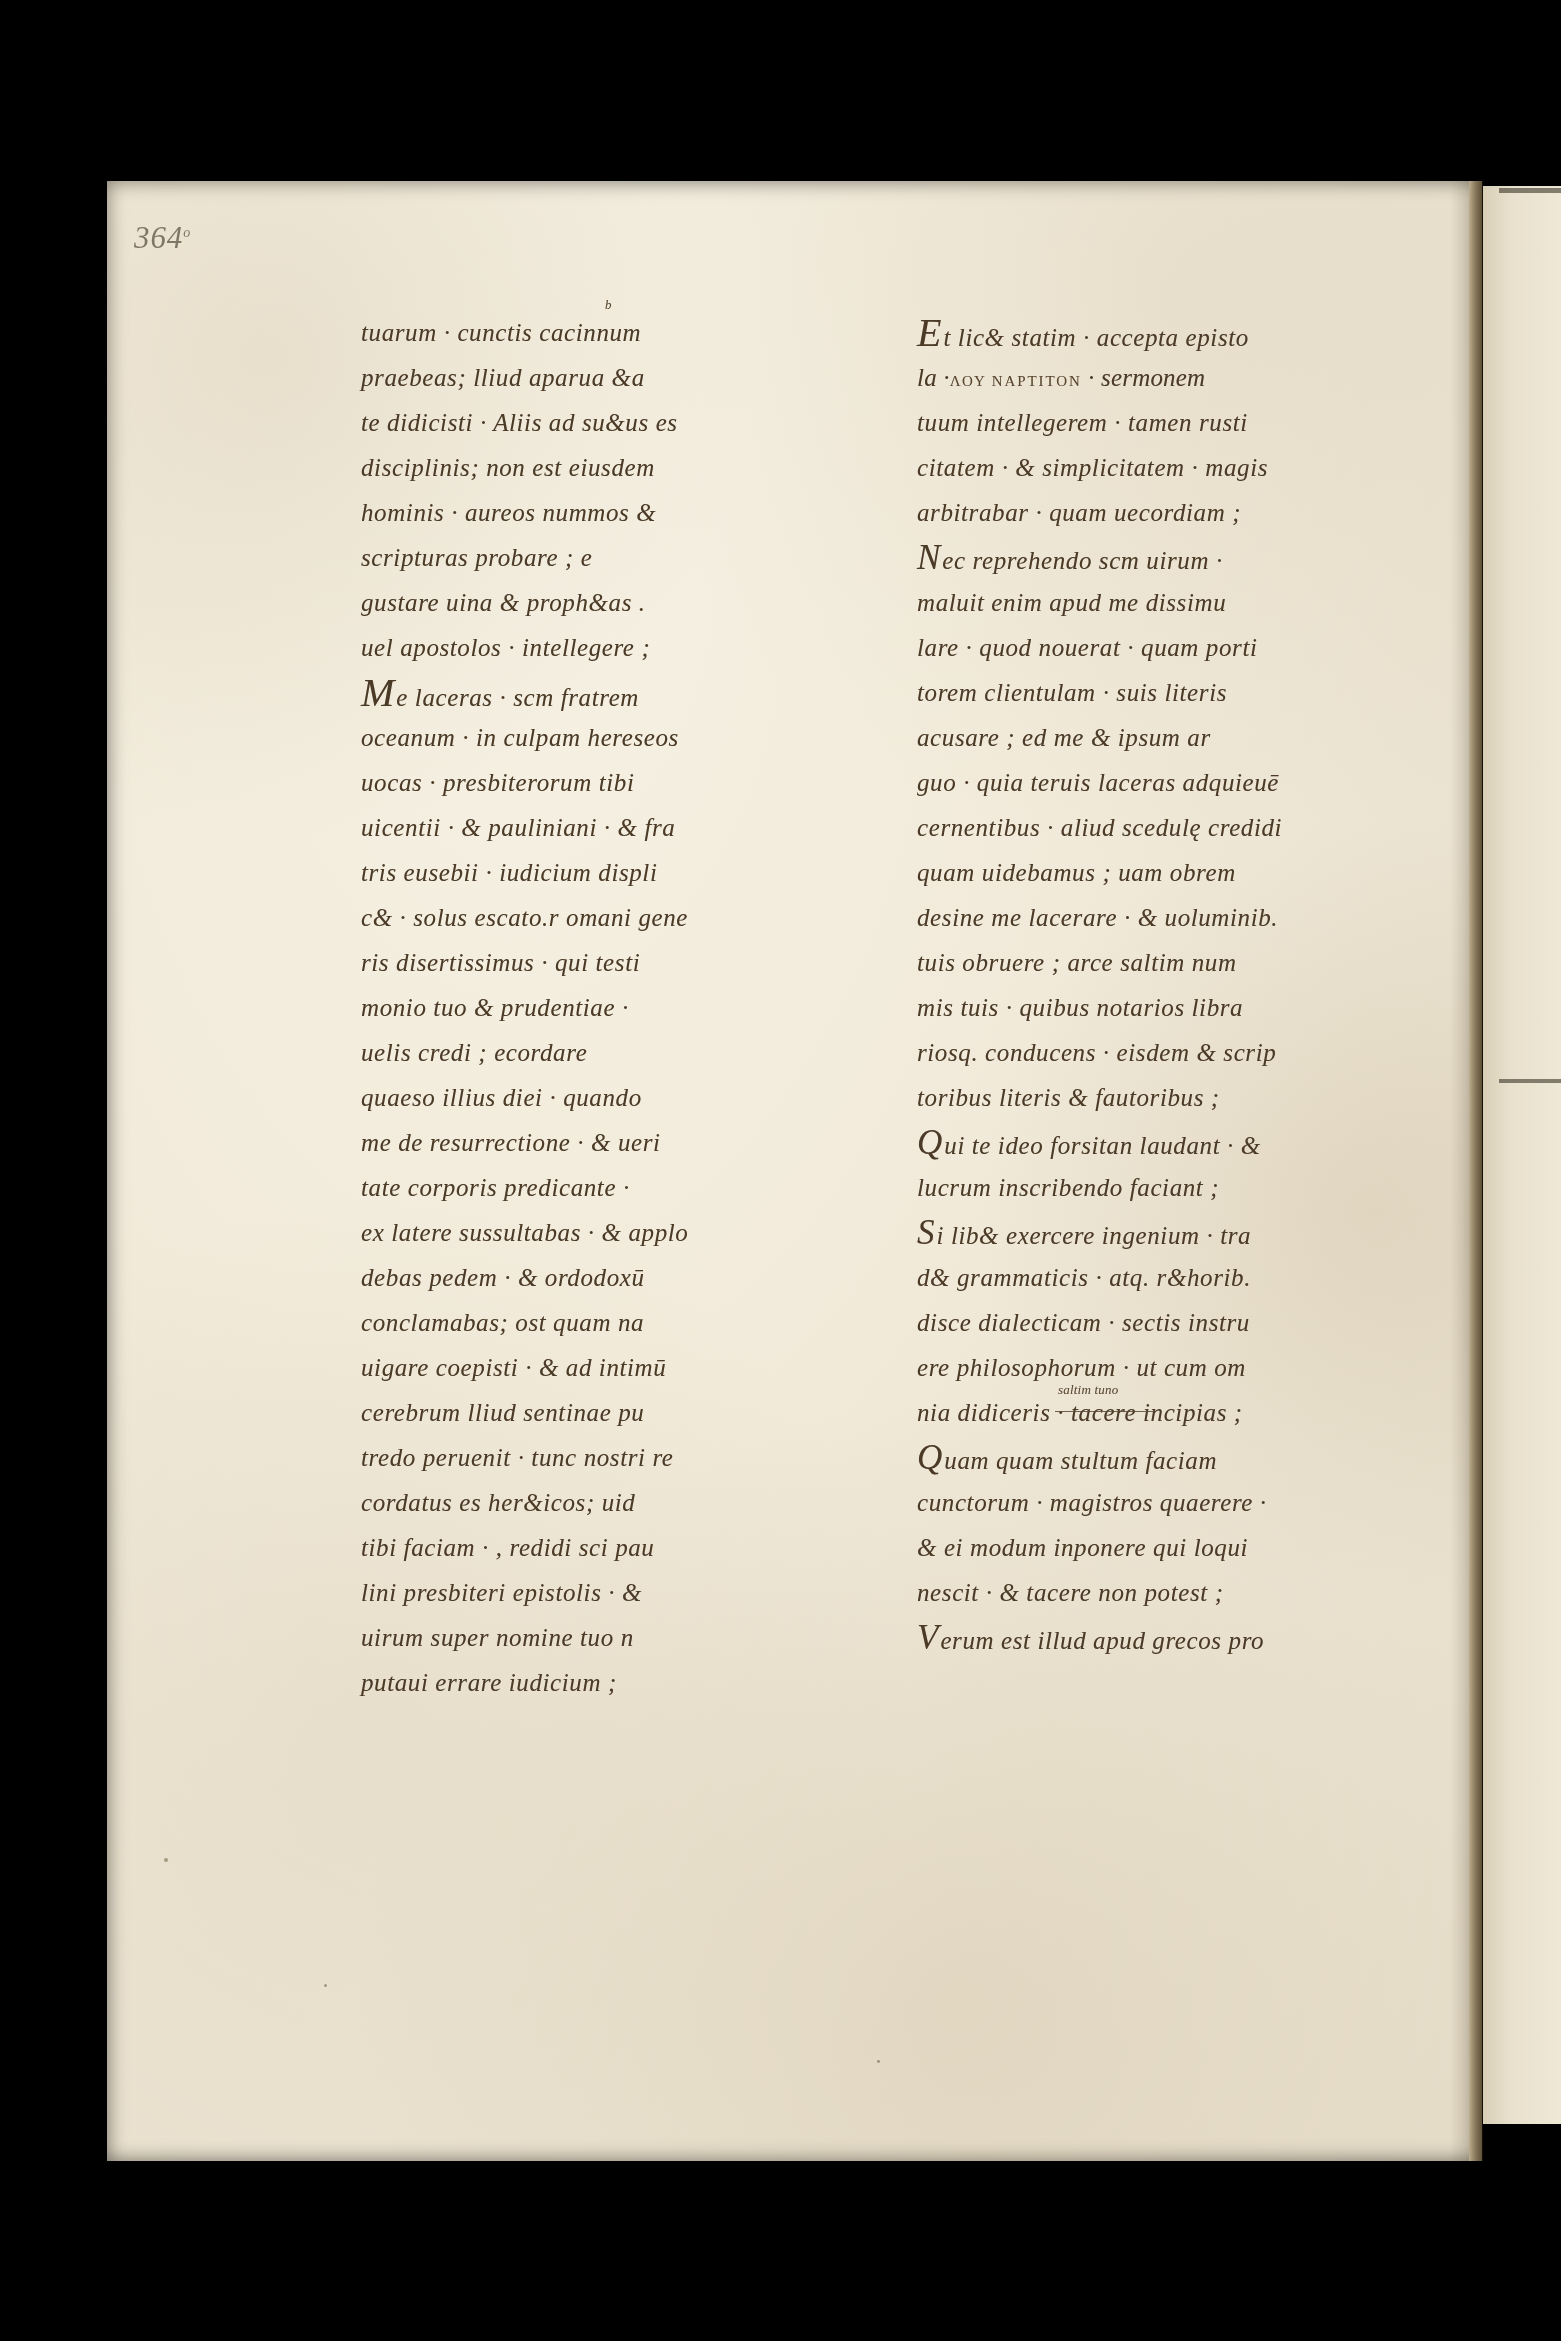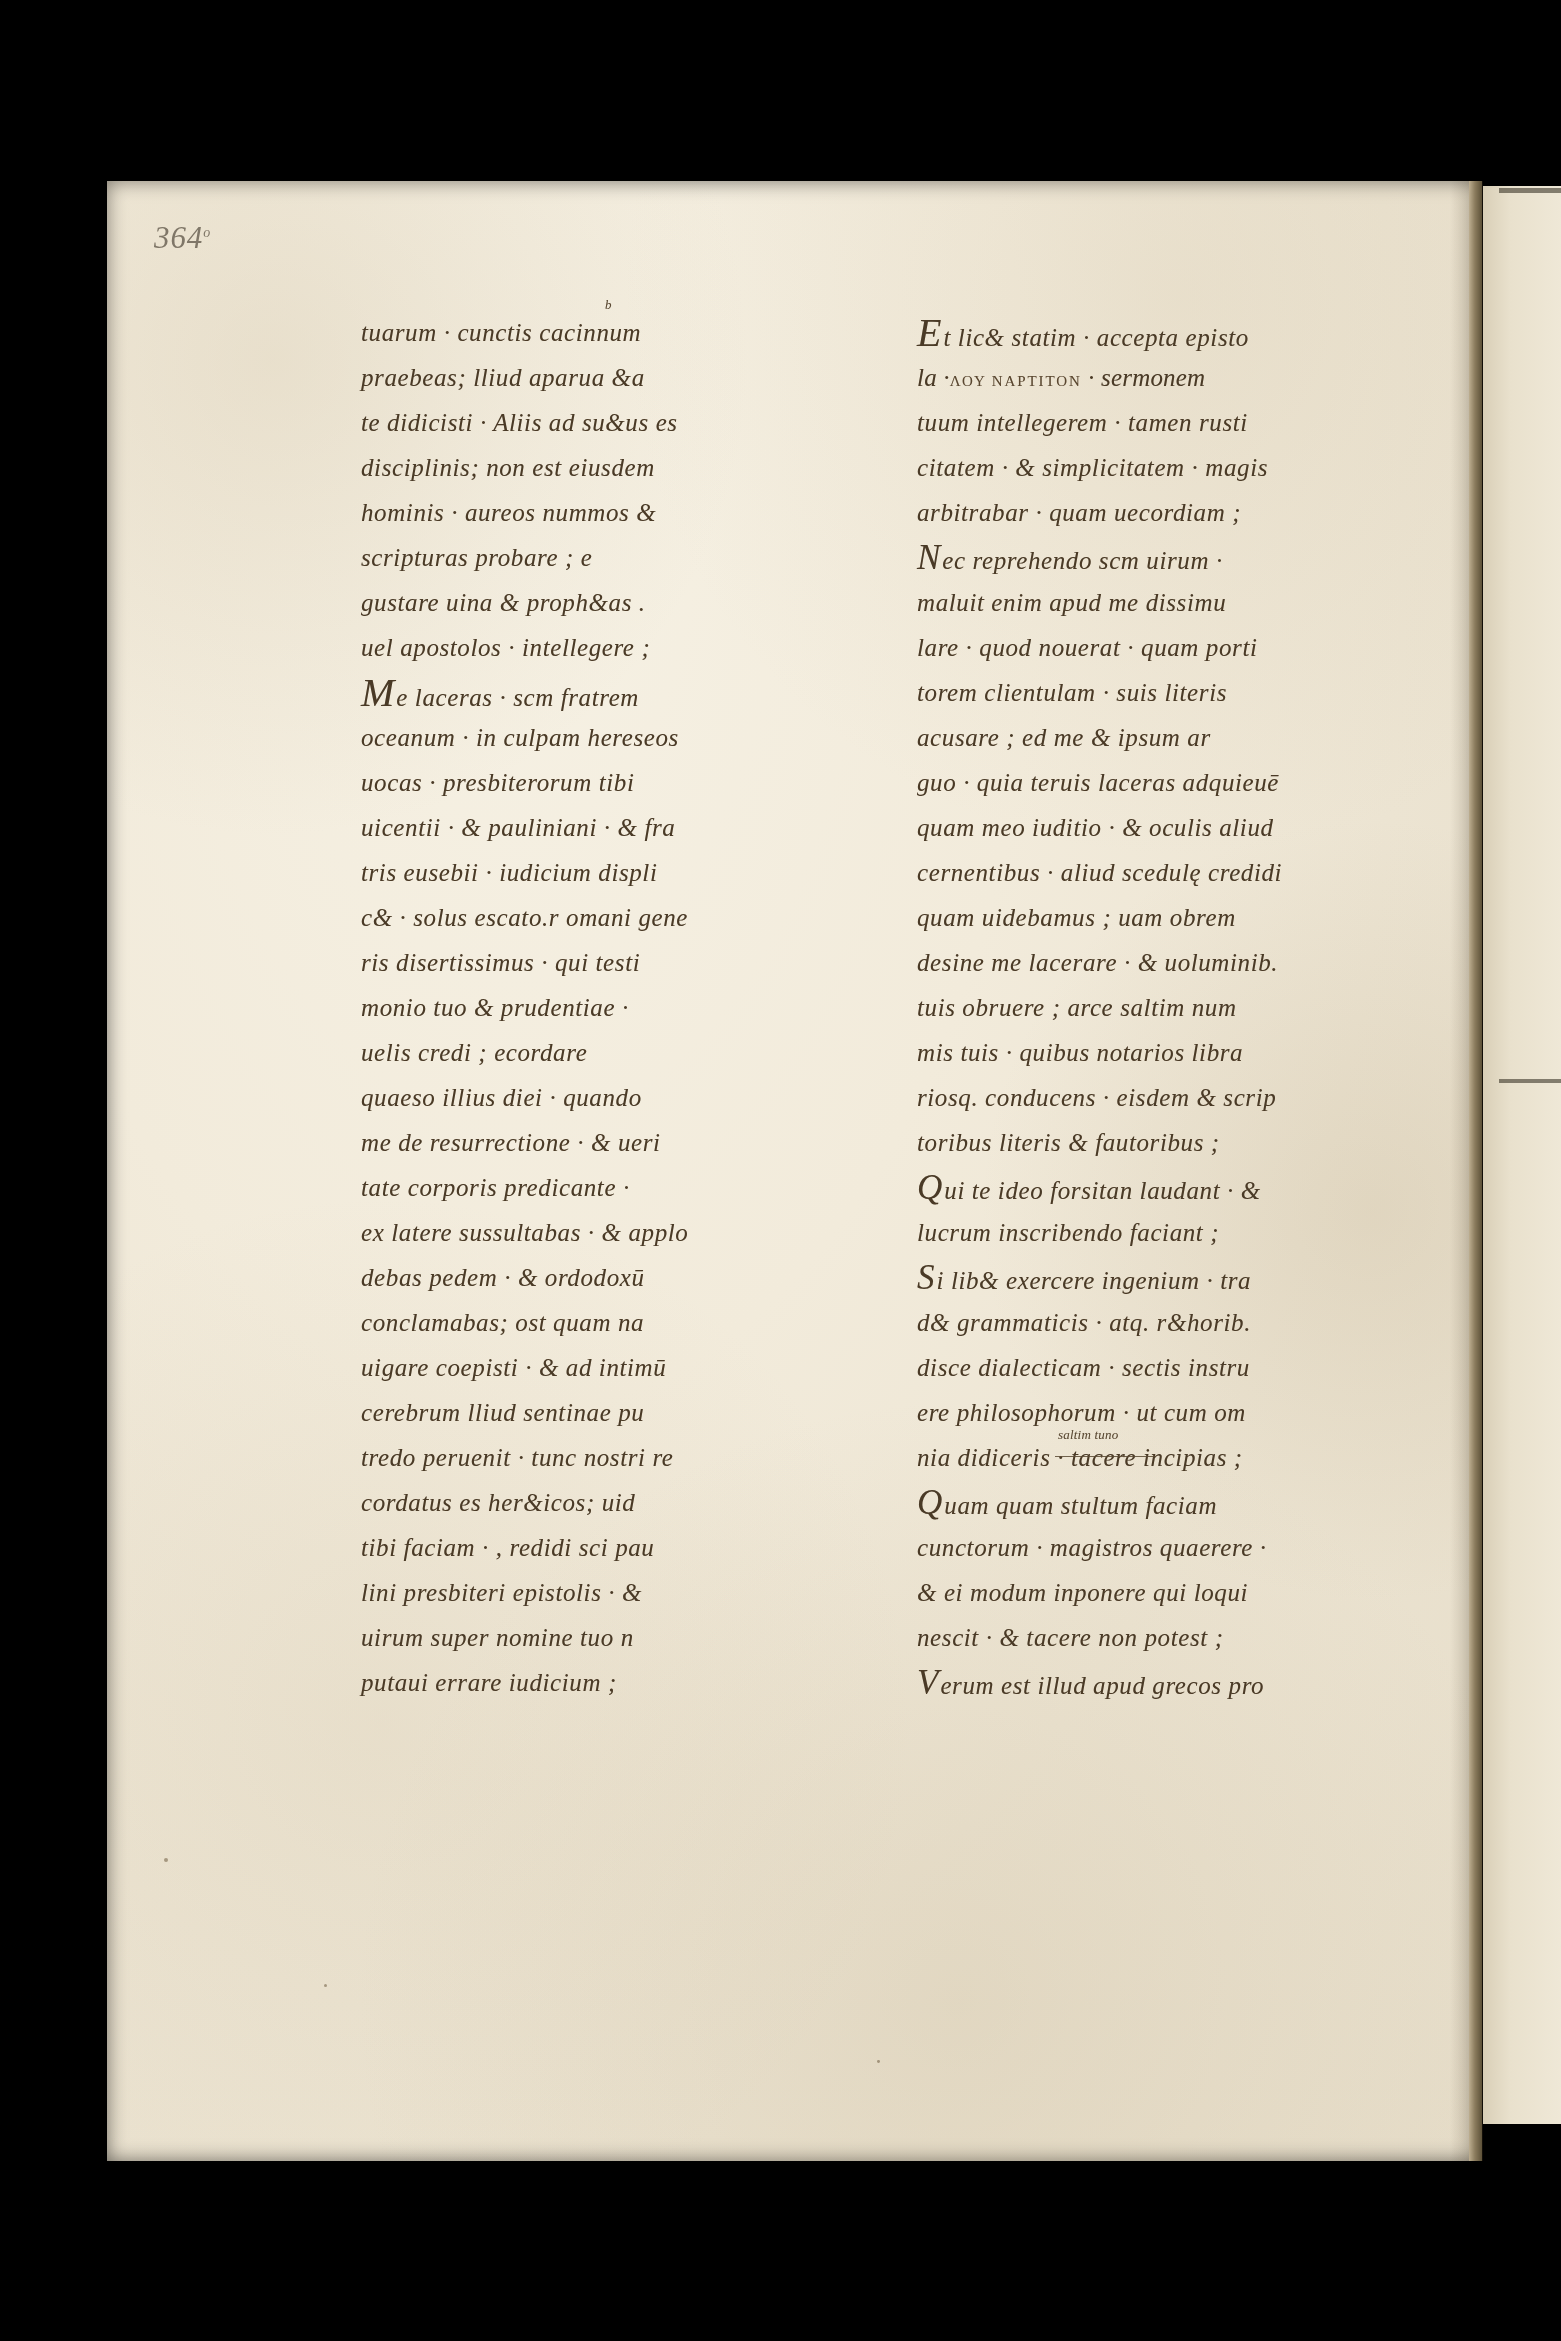--- a/index.html
+++ b/index.html
@@ -86,21 +86,20 @@
   .foliation {
     position: absolute;
     left: 134px;
     top: 220px;
     font-family: "Liberation Serif", serif;
     font-size: 31px;
     color: #6d6456;
     letter-spacing: 0.9px;
     font-style: italic;
     opacity: .85;
-    margin-left: 20px;
   }
   .foliation sup {
     font-size: 14px;
     vertical-align: super;
   }
 
   
   .textblock {
     position: absolute;
     left: 361px;
@@ -323,23 +322,20 @@
     <div class="line">
       <span>torem clientulam · suis literis</span>
     </div>
     <div class="line">
       <span>acusare ;      ed me &amp; ipsum ar</span>
     </div>
     <div class="line">
       <span>guo · quia teruis laceras adquieuē</span>
     </div>
     <div class="line">
-      <span>quam meo iuditio · &amp; oculis aliud</span>
-    </div>
-    <div class="line">
       <span>cernentibus · aliud scedulę credidi</span>
     </div>
     <div class="line">
       <span>quam uidebamus ;      uam obrem</span>
     </div>
     <div class="line">
       <span>desine me lacerare · &amp; uoluminib.</span>
     </div>
     <div class="line">
       <span>tuis obruere ;      arce saltim num</span>

